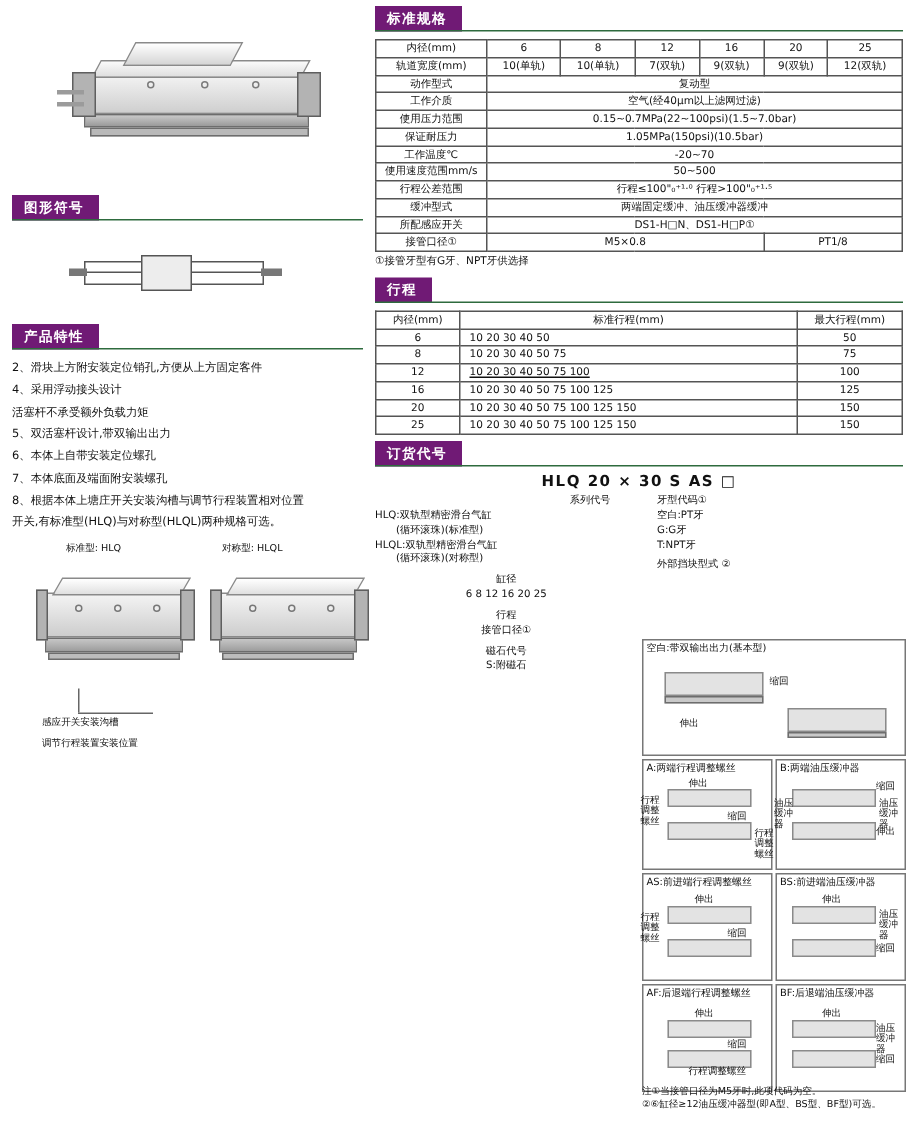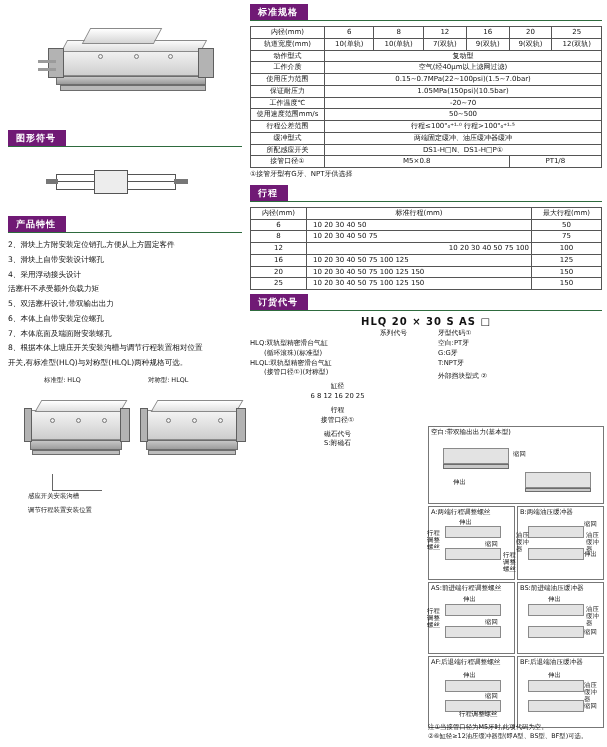--- a/index.html
+++ b/index.html
@@ -151,21 +151,20 @@
       </div>
     </div>
 
     <div class="head-wrap" style="margin-top:2px;">
       <span class="section-head">产品特性</span>
       <div class="head-rule"></div>
     </div>
 
     <div class="feature-list" style="margin-top:4px;">
       <div>2、滑块上方附安装定位销孔,方便从上方固定客件</div>
-      <div>3、滑块上自带安装设计螺孔</div>
       <div>4、采用浮动接头设计</div>
       <div>  活塞杆不承受额外负载力矩</div>
       <div>5、双活塞杆设计,带双输出出力</div>
       <div>6、本体上自带安装定位螺孔</div>
       <div>7、本体底面及端面附安装螺孔</div>
       <div>8、根据本体上塘庄开关安装沟槽与调节行程装置相对位置</div>
       <div>  开关,有标准型(HLQ)与对称型(HLQL)两种规格可选。</div>
     </div>
 
     <div class="drawing" style="height:150px; margin-top:4px;">
@@ -293,21 +292,21 @@
           <td style="text-align:left;padding-left:6px;">10 20 30 40 50</td>
           <td>50</td>
         </tr>
         <tr>
           <td>8</td>
           <td style="text-align:left;padding-left:6px;">10 20 30 40 50 75</td>
           <td>75</td>
         </tr>
         <tr>
           <td>12</td>
-          <td style="text-align:right;padding-left:6px;">10 20 30 40 50 75 100</td>
+          <td style="text-align:left;padding-left:6px;text-decoration:underline;">10 20 30 40 50 75 100</td>
           <td>100</td>
         </tr>
         <tr>
           <td>16</td>
           <td style="text-align:left;padding-left:6px;">10 20 30 40 50 75 100 125</td>
           <td>125</td>
         </tr>
         <tr>
           <td>20</td>
           <td style="text-align:left;padding-left:6px;">10 20 30 40 50 75 100 125 150</td>
@@ -328,21 +327,21 @@
 
     <div class="ordercode">
       <div class="oc-title">HLQ 20 × 30 S AS □</div>
 
       <div style="position:relative; height:120px;">
         <div class="oc-left" style="top:0;">
           <div style="text-align:right; padding-right:18px;">系列代号</div>
           <div>HLQ:双轨型精密滑台气缸</div>
           <div style="padding-left:14px;">(循环滚珠)(标准型)</div>
           <div>HLQL:双轨型精密滑台气缸</div>
-          <div style="padding-left:14px;">(接管口径①)(对称型)</div>
+          <div style="padding-left:14px;">(循环滚珠)(对称型)</div>
           <div style="text-align:center; margin-top:4px;">缸径</div>
           <div style="text-align:center;">6 8 12 16 20 25</div>
           <div style="text-align:center; margin-top:4px;">行程</div>
           <div style="text-align:center;">接管口径①</div>
           <div style="text-align:center; margin-top:4px;">磁石代号</div>
           <div style="text-align:center;">S:附磁石</div>
         </div>
 
         <div class="oc-right" style="top:0; left:188px; width:164px;">
           <div>牙型代码①</div>

